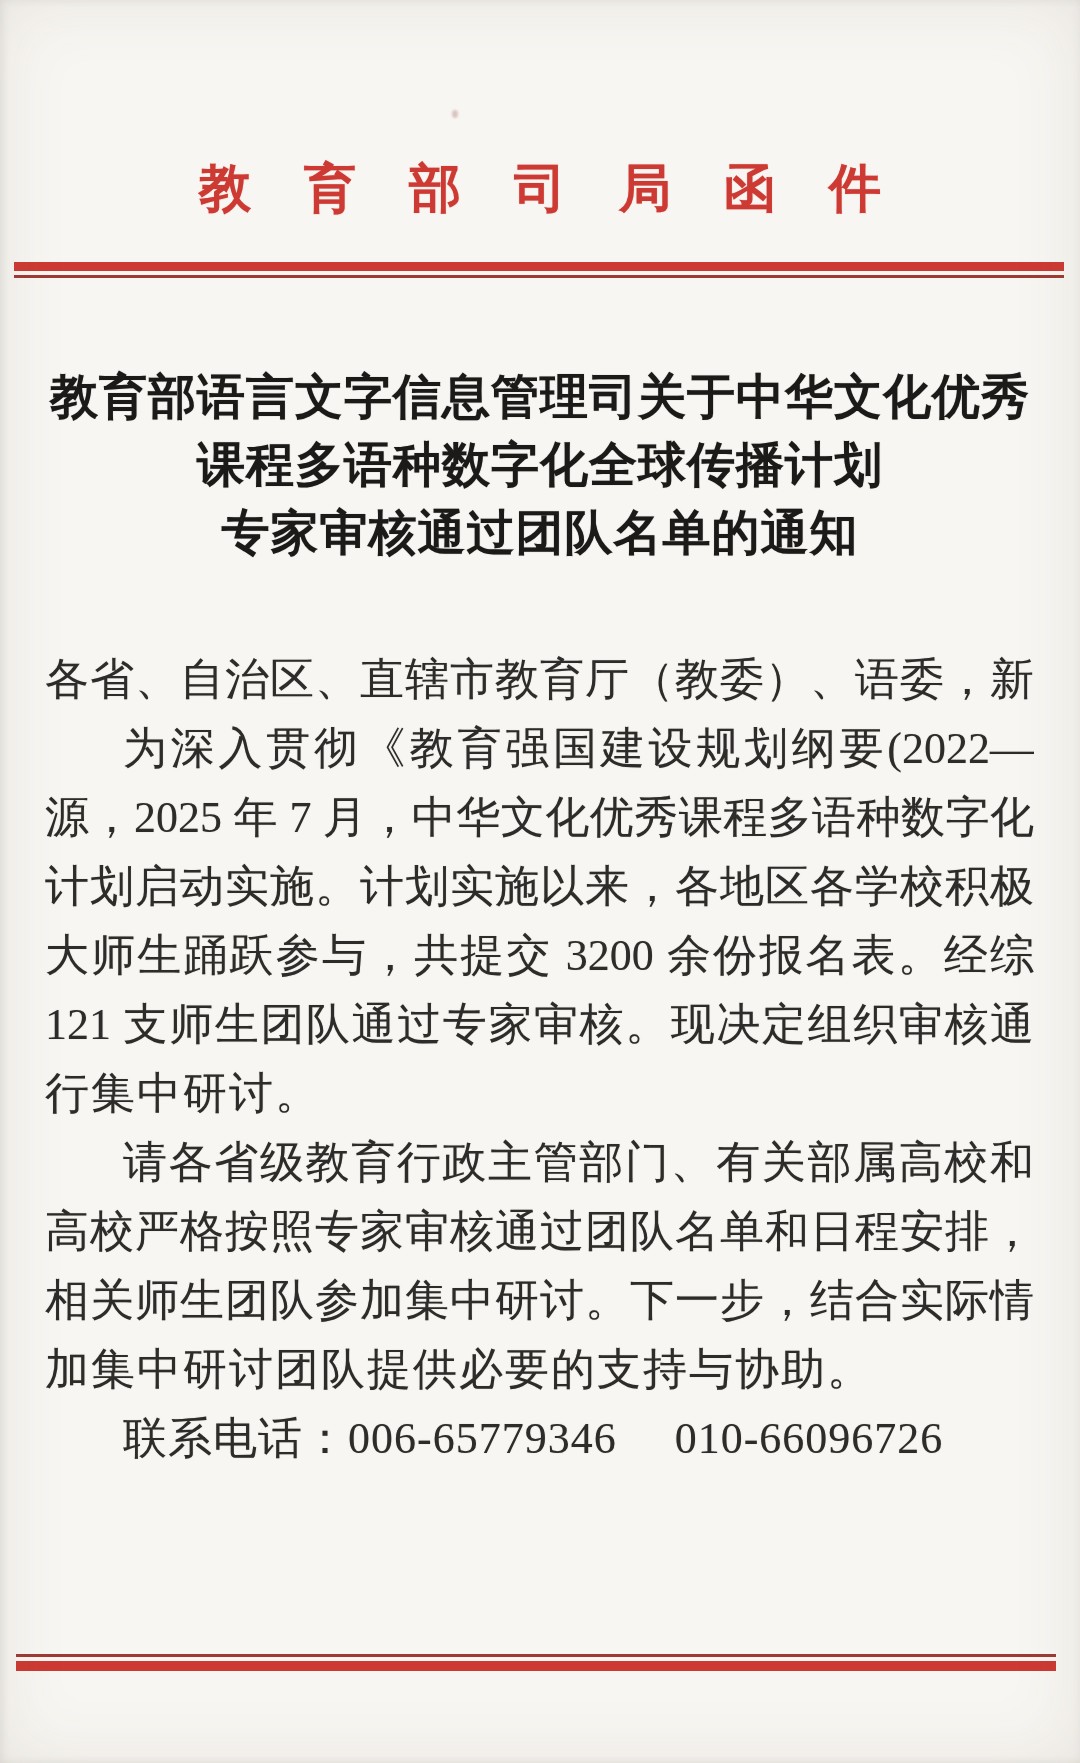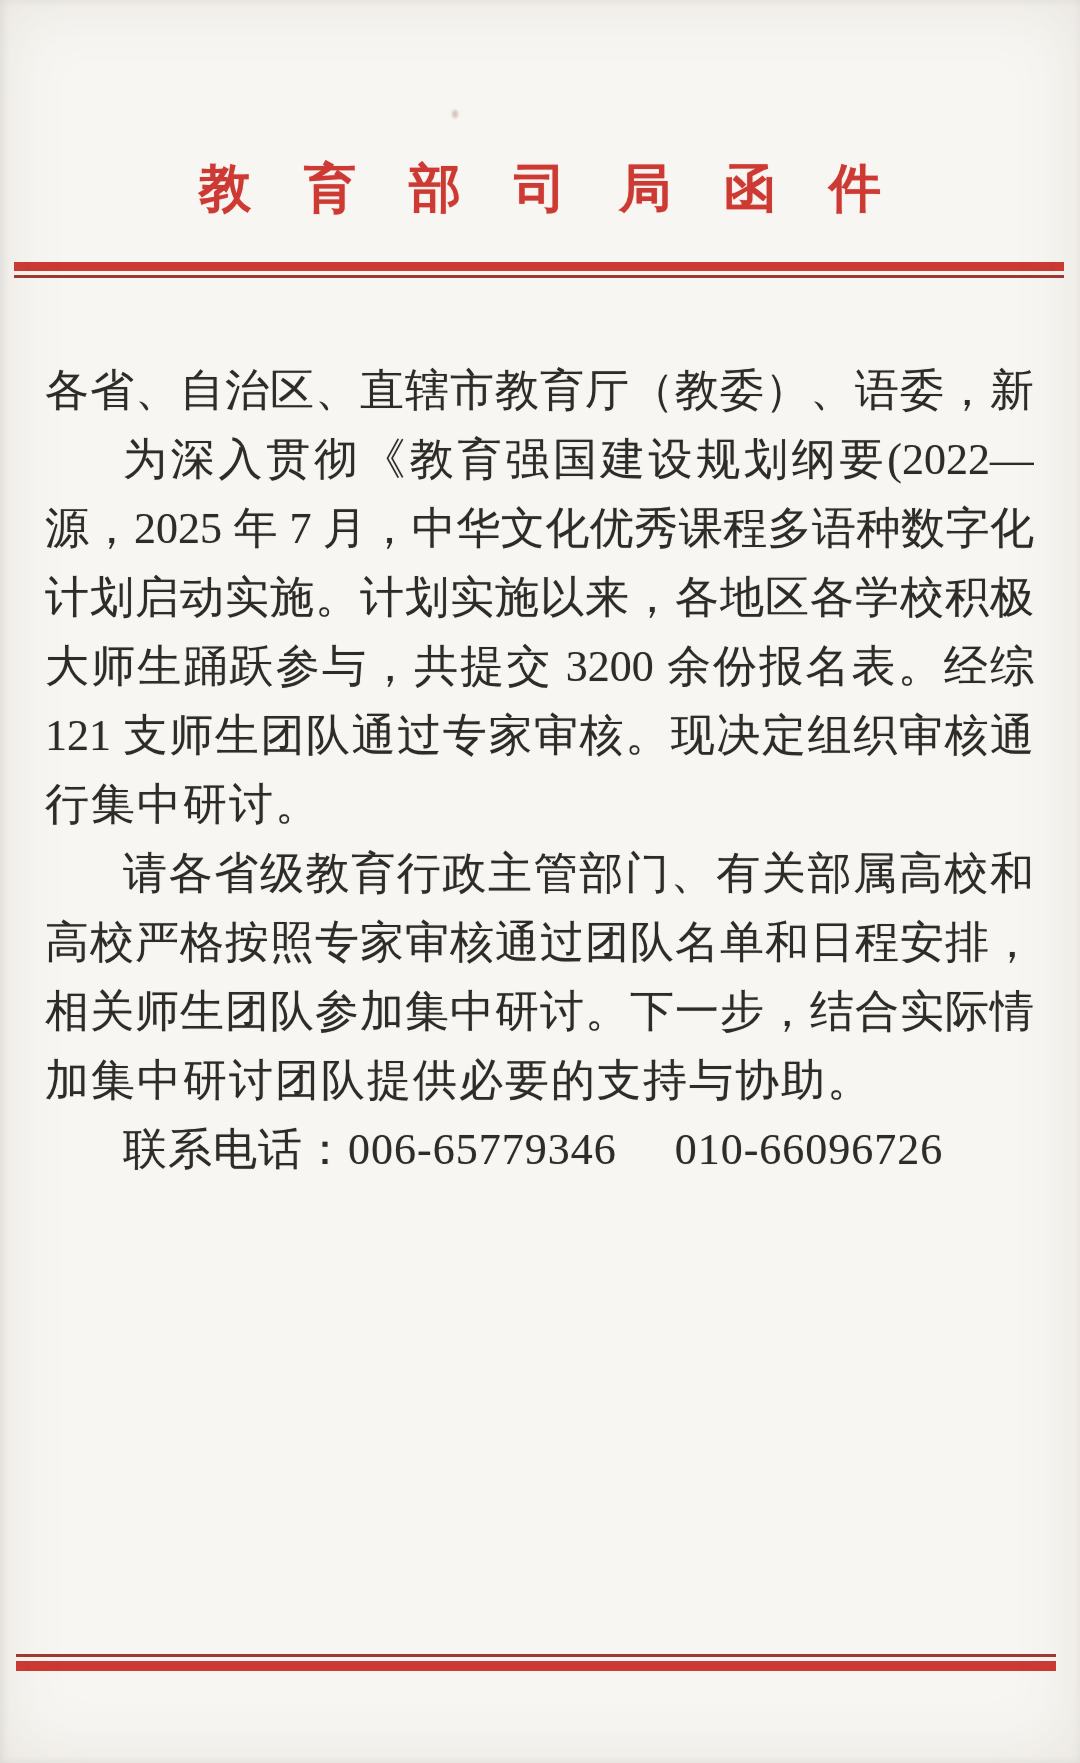--- a/index.html
+++ b/index.html
@@ -81,20 +81,25 @@
 
 <div class="page">
 
   <h1 class="letterhead">教育部司局函件</h1>
 
   <div class="rule-top">
     <div class="thick"></div>
     <div class="thin"></div>
   </div>
 
+  <section class="doc-title">
+    <div>教育部语言文字信息管理司关于中华文化优秀</div>
+    <div>课程多语种数字化全球传播计划</div>
+    <div>专家审核通过团队名单的通知</div>
+  </section>
 
   <section class="doc-body">
     <div class="line fill">各省、自治区、直辖市教育厅（教委）、语委，新疆生产建</div>
     <div class="line indent fill">为深入贯彻《教育强国建设规划纲要(2022—2035 年)》，</div>
     <div class="line fill">源，2025 年 7 月，中华文化优秀课程多语种数字化全球传播</div>
     <div class="line fill">计划启动实施。计划实施以来，各地区各学校积极行动，广</div>
     <div class="line fill">大师生踊跃参与，共提交 3200 余份报名表。经综合筛选，</div>
     <div class="line fill">121 支师生团队通过专家审核。现决定组织审核通过团队进</div>
     <div class="line plain">行集中研讨。</div>
     <div class="line indent fill">请各省级教育行政主管部门、有关部属高校和部省合建</div>

